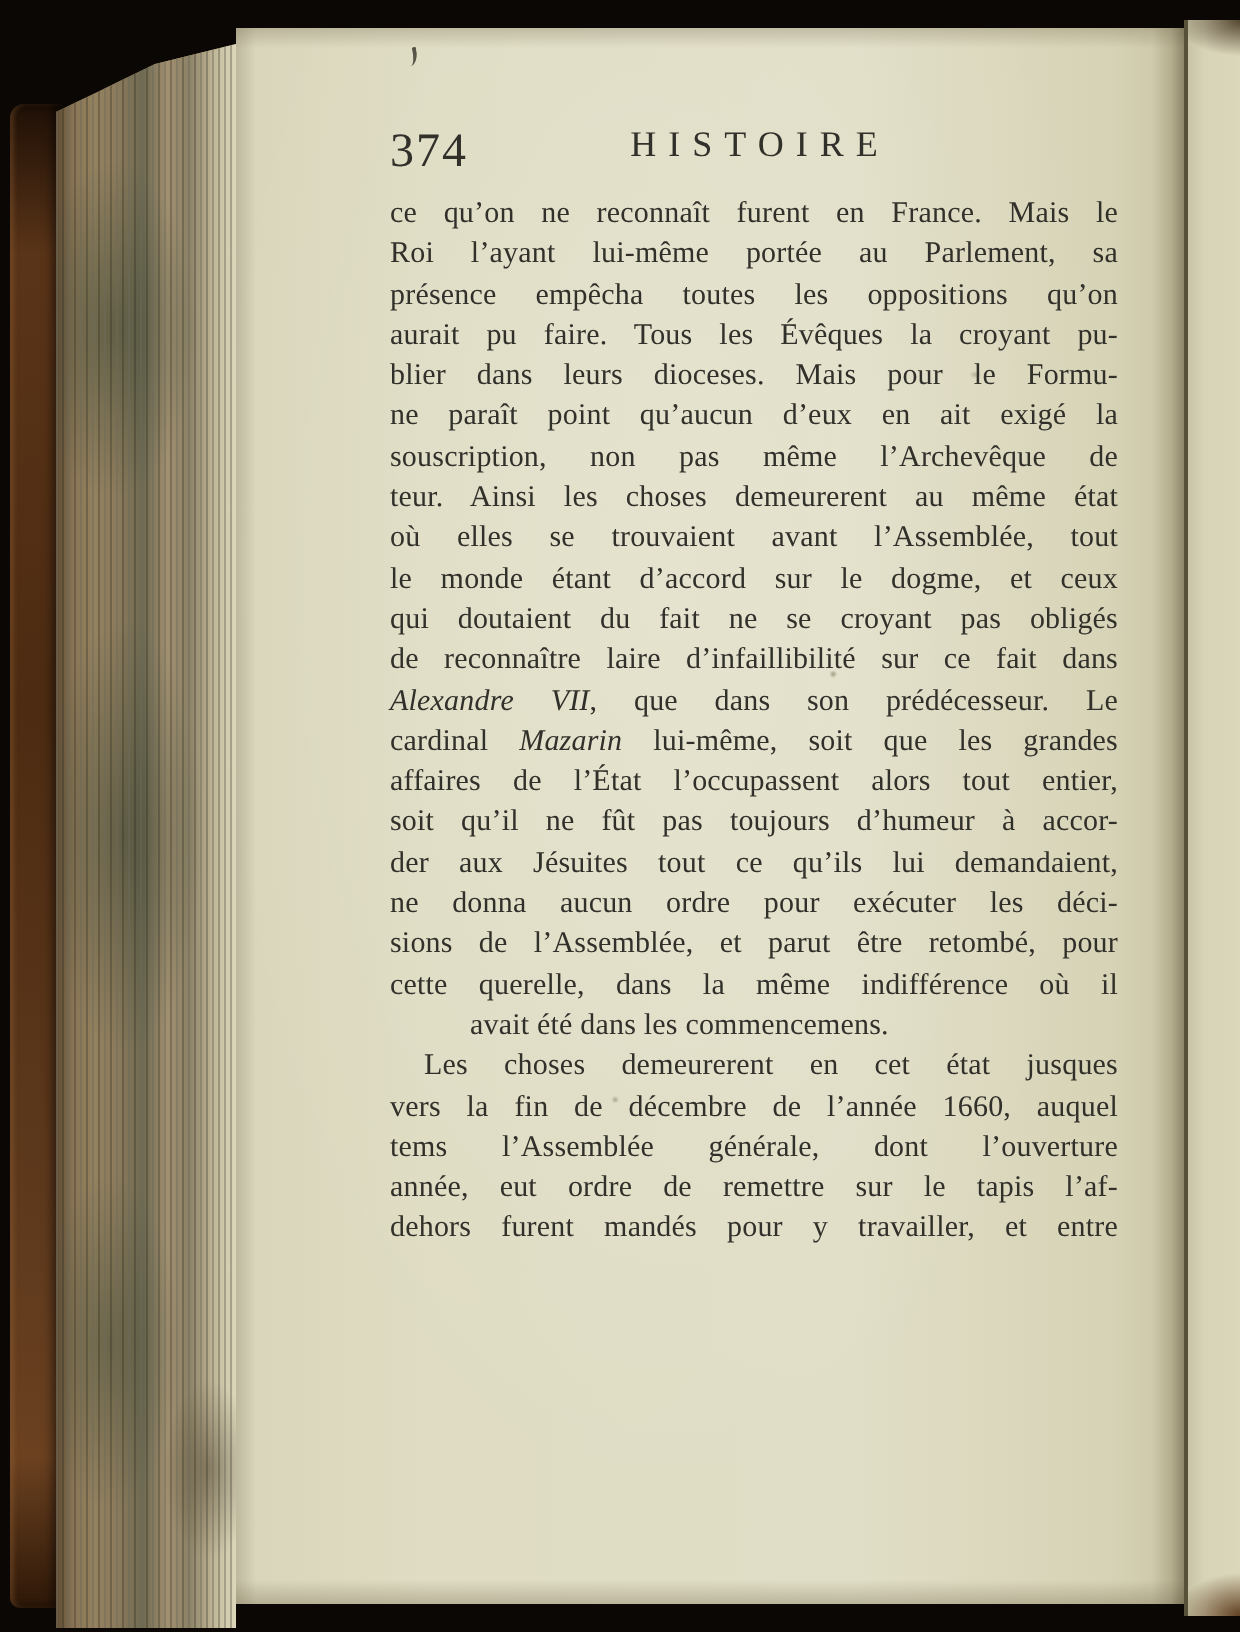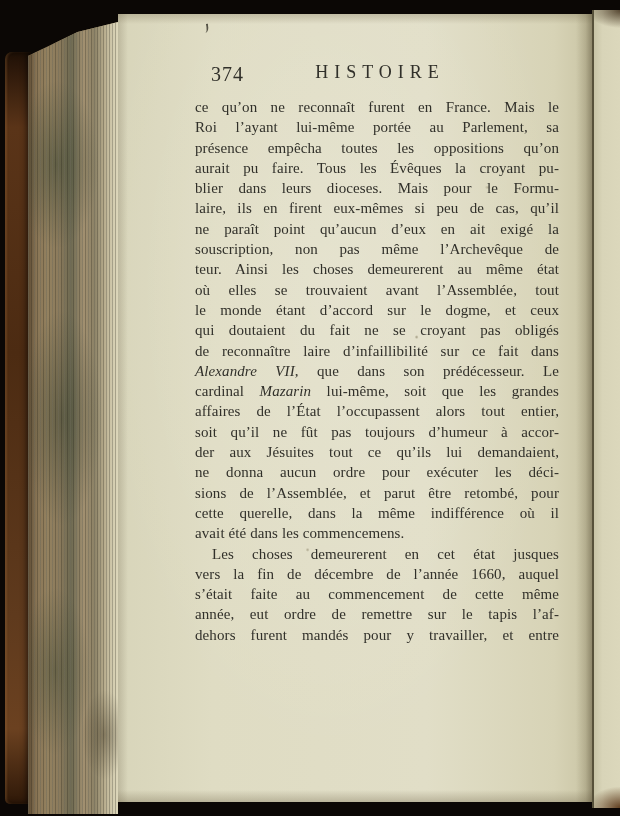--- a/index.html
+++ b/index.html
@@ -52,28 +52,28 @@
   .next-page {
     position:absolute; left:592px; top:10px; width:28px; height:798px;
     border-left:2px solid #57513a;
     background:
       radial-gradient(46px 30px at 95% 100%, rgba(88,52,22,.95), rgba(0,0,0,0) 72%),
       radial-gradient(50px 26px at 100% 0%, rgba(55,38,18,.85), rgba(0,0,0,0) 70%),
       linear-gradient(90deg,#c8c4a6 0%,#d8d4b8 30%,#dcd8bc 100%);
   }
   .textblock { position:absolute; left:77px; top:48px; width:364px; color:#31302a; }
   .header { position:relative; height:35px; }
-  .page-number { position:absolute; left:16px; top:1px; font-size:20px; letter-spacing:1px; }
+  .page-number { position:absolute; left:0; top:1px; font-size:24px; letter-spacing:1px; }
   .running-title { display:block; text-align:center; font-size:18px; letter-spacing:6px; padding-left:6px; }
   .bodytext .line {
     font-size:15px; line-height:20.3px; height:20.3px;
     text-align:justify; text-align-last:justify; text-justify:inter-word;
     white-space:nowrap; letter-spacing:.1px;
   }
-  .bodytext .line.endline { text-align-last:left; }
+  .bodytext .line.endline { text-align-last:left;margin-left:40px; }
   .bodytext .line.indent { text-indent:17px; }
   .bodytext em { font-style:italic; }
   
   .ink-mark {
     position:absolute; left:84px; top:10px; width:5px; height:9px;
     border-right:2px solid rgba(52,50,40,.8);
     border-radius:0 0 70% 0 / 0 0 95% 0;
     transform:rotate(-14deg);
   }
 </style>
@@ -91,42 +91,41 @@
         <span class="page-number">374</span>
         <span class="running-title">HISTOIRE</span>
       </div>
       <div class="bodytext" id="text-body">
           <div>
             <div class="line"><span>ce qu’on ne reconnaît furent en France. Mais le</span></div>
             <div class="line"><span>Roi l’ayant lui-même portée au Parlement, sa</span></div>
             <div class="line"><span>présence empêcha toutes les oppositions qu’on</span></div>
             <div class="line"><span>aurait pu faire. Tous les Évêques la croyant pu-</span></div>
             <div class="line"><span>blier dans leurs dioceses. Mais pour le Formu-</span></div>
-            <div class="line"><span>laire, ils en firent eux-mêmes si peu de cas, qu’il</span></div>
             <div class="line"><span>ne paraît point qu’aucun d’eux en ait exigé la</span></div>
             <div class="line"><span>souscription, non pas même l’Archevêque de</span></div>
             <div class="line"><span>teur. Ainsi les choses demeurerent au même état</span></div>
             <div class="line"><span>où elles se trouvaient avant l’Assemblée, tout</span></div>
             <div class="line"><span>le monde étant d’accord sur le dogme, et ceux</span></div>
             <div class="line"><span>qui doutaient du fait ne se croyant pas obligés</span></div>
             <div class="line"><span>de reconnaître laire d’infaillibilité sur ce fait dans</span></div>
             <div class="line"><em>Alexandre VII</em><span>, que dans son prédécesseur. Le</span></div>
             <div class="line"><span>cardinal </span><em>Mazarin</em><span> lui-même, soit que les grandes</span></div>
             <div class="line"><span>affaires de l’État l’occupassent alors tout entier,</span></div>
             <div class="line"><span>soit qu’il ne fût pas toujours d’humeur à accor-</span></div>
             <div class="line"><span>der aux Jésuites tout ce qu’ils lui demandaient,</span></div>
             <div class="line"><span>ne donna aucun ordre pour exécuter les déci-</span></div>
             <div class="line"><span>sions de l’Assemblée, et parut être retombé, pour</span></div>
             <div class="line"><span>cette querelle, dans la même indifférence où il</span></div>
             <div class="line endline"><span>avait été dans les commencemens.</span></div>
           </div>
           <div>
             <div class="line indent"><span>Les choses demeurerent en cet état jusques</span></div>
             <div class="line"><span>vers la fin de décembre de l’année 1660, auquel</span></div>
-            <div class="line"><span>s’était faite au commencement de cette même</span></div>
+            <div class="line"><span>tems l’Assemblée générale, dont l’ouverture</span></div>
             <div class="line"><span>année, eut ordre de remettre sur le tapis l’af-</span></div>
             <div class="line"><span>dehors furent mandés pour y travailler, et entre</span></div>
           </div>
         </div>
     </div>
   </div>
 
   <div class="next-page"></div>
 </div>
 

